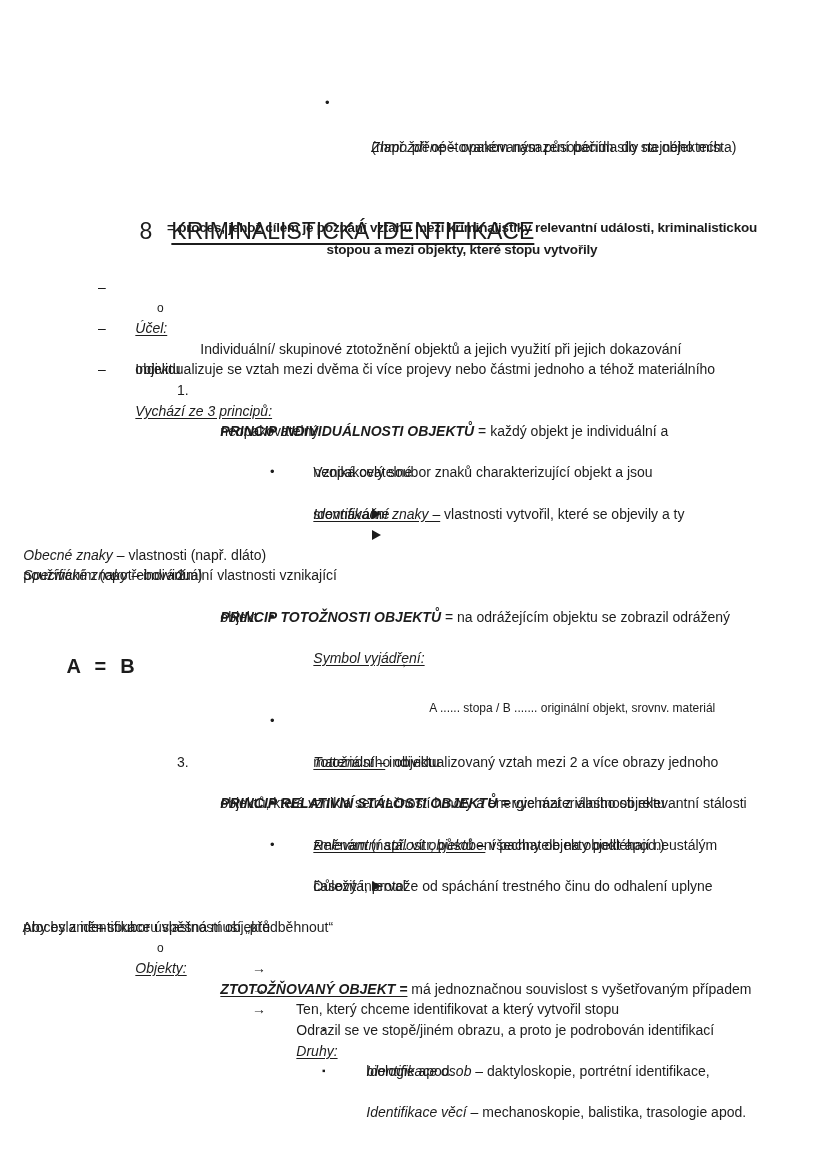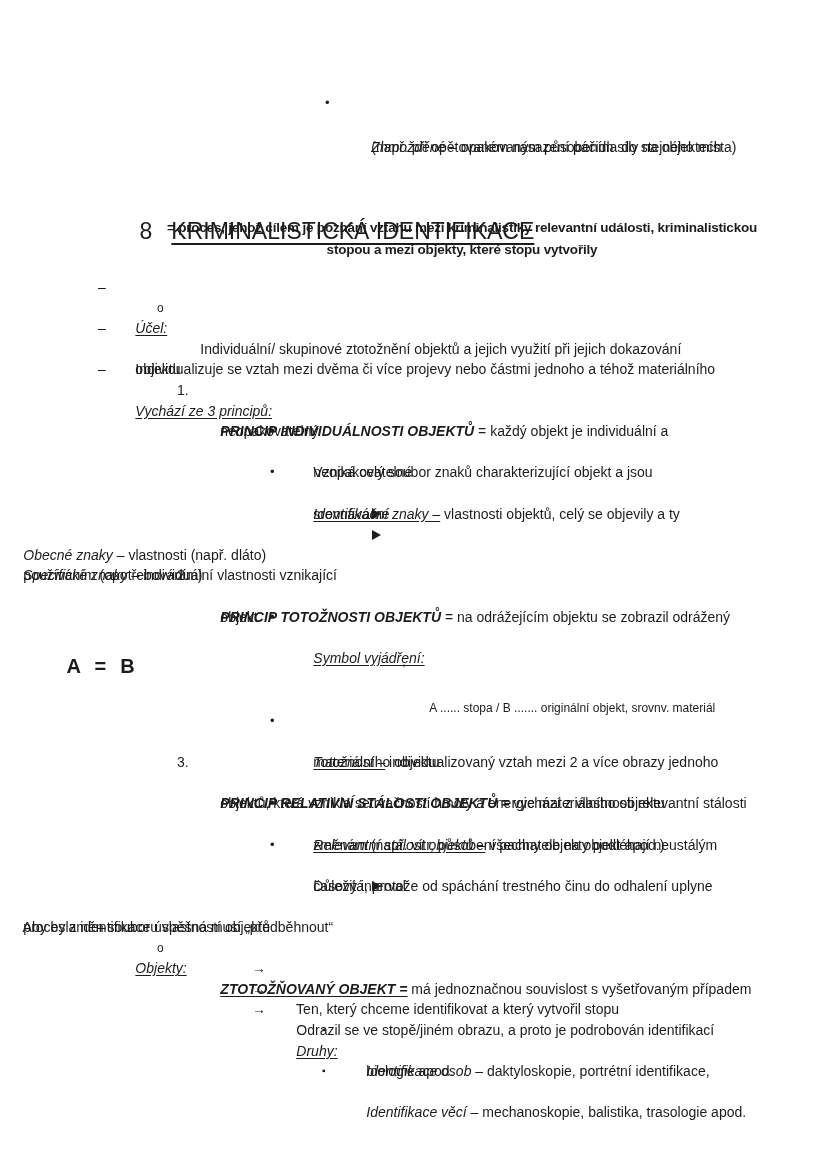--- a/index.html
+++ b/index.html
@@ -123,21 +123,21 @@
     <div class="ln pD">
       <span class="mk mkD">•</span>
       <span>Vzniká celý soubor znaků charakterizující objekt a jsou</span>
     </div>
     <div class="ln pD">
       <span>neopakovatelné</span>
     </div>
 
     <div class="ln pD">
       <span class="mk mkD">•</span>
-      <span class="itu">Identifikační znaky –</span><span> vlastnosti objektů, celý se objevily a ty</span>
+      <span class="itu">Identifikační znaky –</span><span> vlastnosti vytvořil, které se objevily a ty</span>
     </div>
     <div class="ln pD">
       <span>srovnáváme</span>
     </div>
 
     <div class="ln pE">
       <span class="chev"></span>
       <span class="it">Obecné znaky</span><span> – vlastnosti (např. dláto)</span>
     </div>
 

